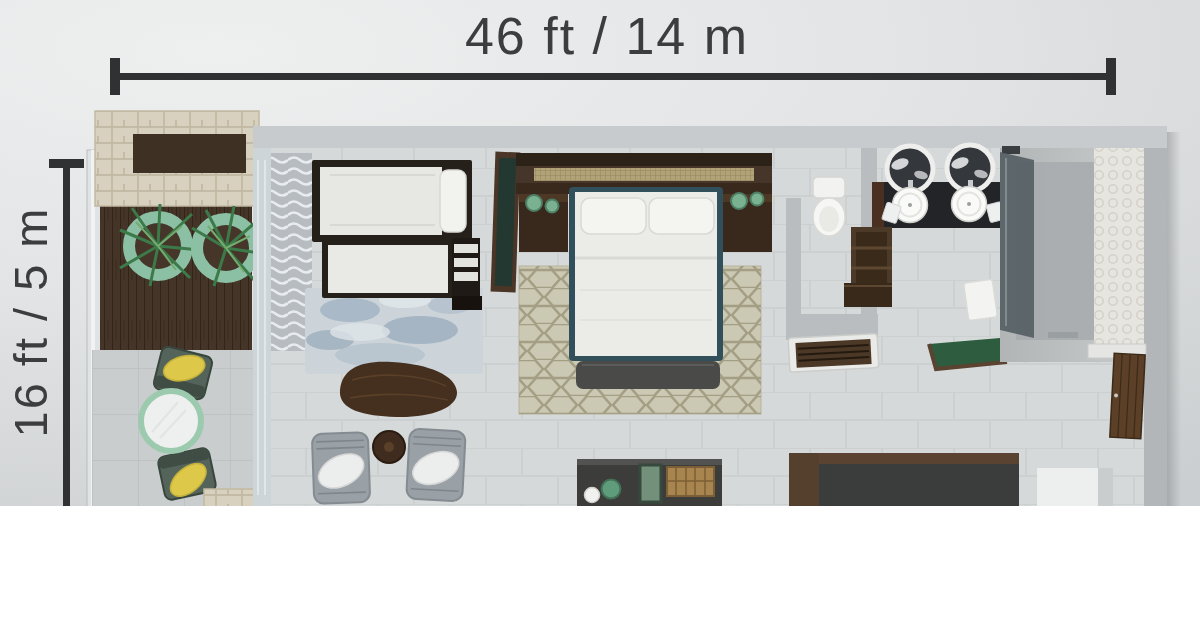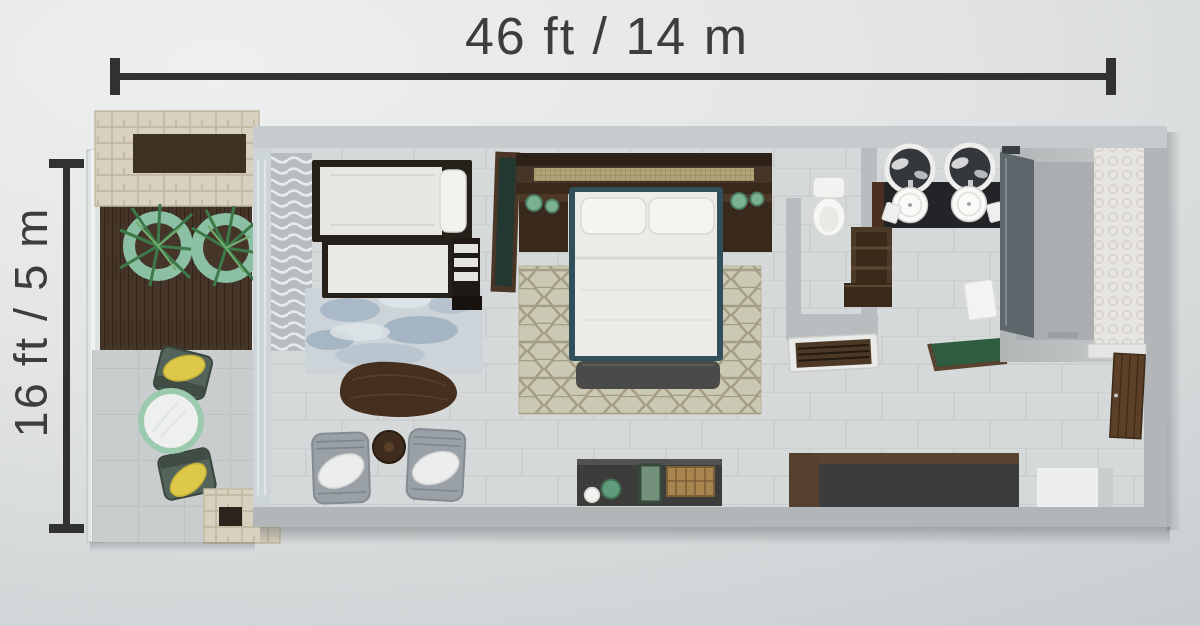--- a/index.html
+++ b/index.html
@@ -1,17 +1,17 @@
 <!DOCTYPE html>
 <html style="--text: #3b3d3e; --dimension: #2f3132; --background: #e2e4e5; --wall: #b2b6b9; --wall_top: #c7cbce; --floor: #d6d9da; --wood_dark: #4b3526; --wood_mid: #5a4330; --deck: #453528; --stone: #d8d1bf; --plant_green: #3c7a49; --planter_ring: #8cc0a4; --cushion_yellow: #ddc84a; --bed_trim: #31505b; --rug_blue: #9db0c0; --rug_hex: #cbc8b3; --vanity: #222427; --mat_green: #2e5c3e; --linen_white: #ebebe8;"><head>
 <meta charset="utf-8">
 <style>
   html,body{margin:0;padding:0;}
   .stage{
-    position:relative;width:1200px;height:626px;overflow:hidden;
+    position:relative;width:1200px;height:506px;overflow:hidden;
     font-family:"Liberation Sans",sans-serif;
     background:radial-gradient(ellipse 130% 110% at 18% 10%, #eef0f0 0%, var(--background,#e2e4e5) 45%, #cbced0 100%);
   }
   .plan-svg{position:absolute;left:0;top:0;width:1200px;height:626px;}
   .dim-label{
     position:absolute;color:var(--text,#3b3d3e);white-space:nowrap;
     font-size:52px;letter-spacing:2px;
   }
   .dim-label-top{left:607px;top:36px;transform:translate(-50%,-50%);}
   .dim-label-left{left:30px;top:322px;transform:translate(-50%,-50%) rotate(-90deg);font-size:47px;}

